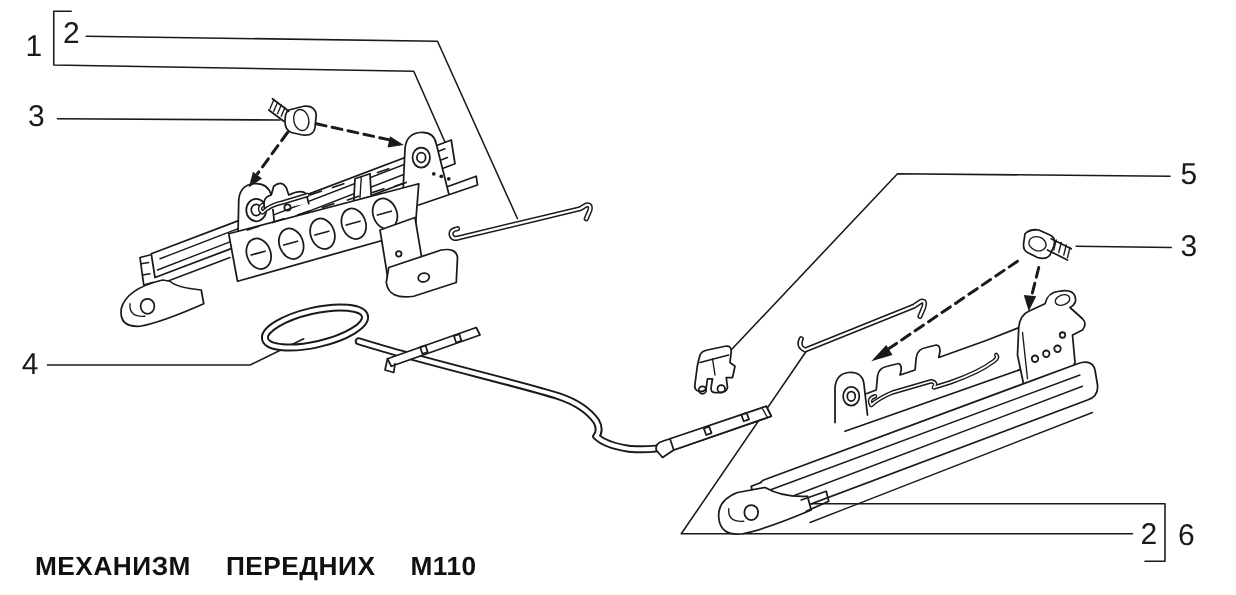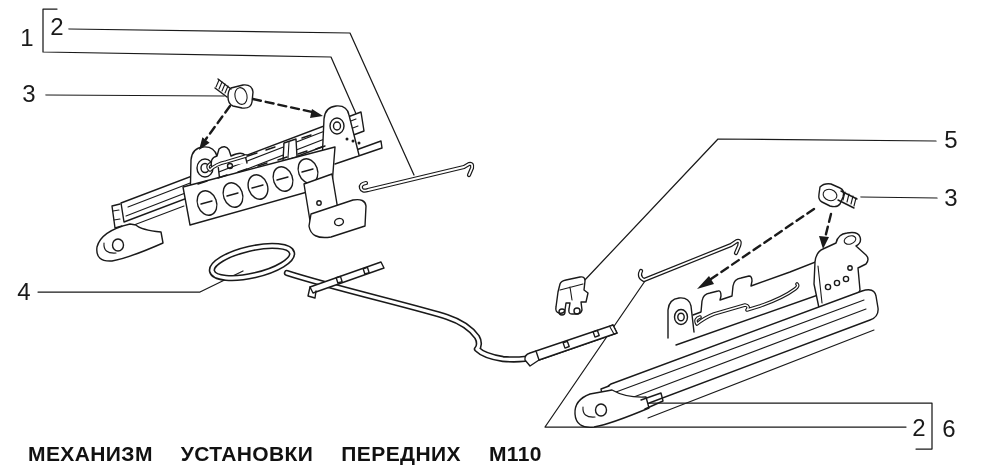--- a/index.html
+++ b/index.html
@@ -225,17 +225,16 @@
   <div class="callout" style="left:57px; top:27px;">2</div>
   <div class="callout" style="left:29px; top:94px;">3</div>
   <div class="callout" style="left:24px; top:292px;">4</div>
   <div class="callout" style="left:951px; top:140px;">5</div>
   <div class="callout" style="left:951px; top:198px;">3</div>
   <div class="callout" style="left:919px; top:428px;">2</div>
   <div class="callout" style="left:949px; top:429px;">6</div>
 
   <div class="caption">
     <span>МЕХАНИЗМ</span>
-    <span>УСТАНОВКИ</span>
     <span>ПЕРЕДНИХ</span>
     <span>М110</span>
   </div>
 </div>
 
 </body></html>

